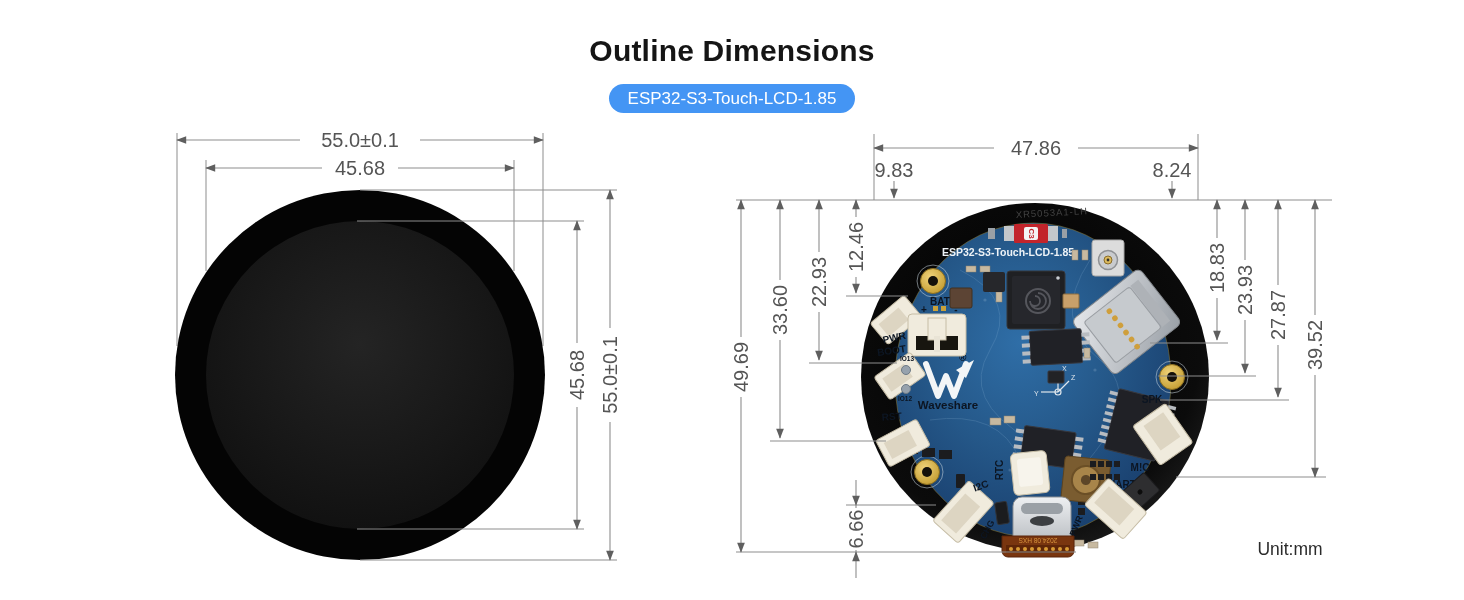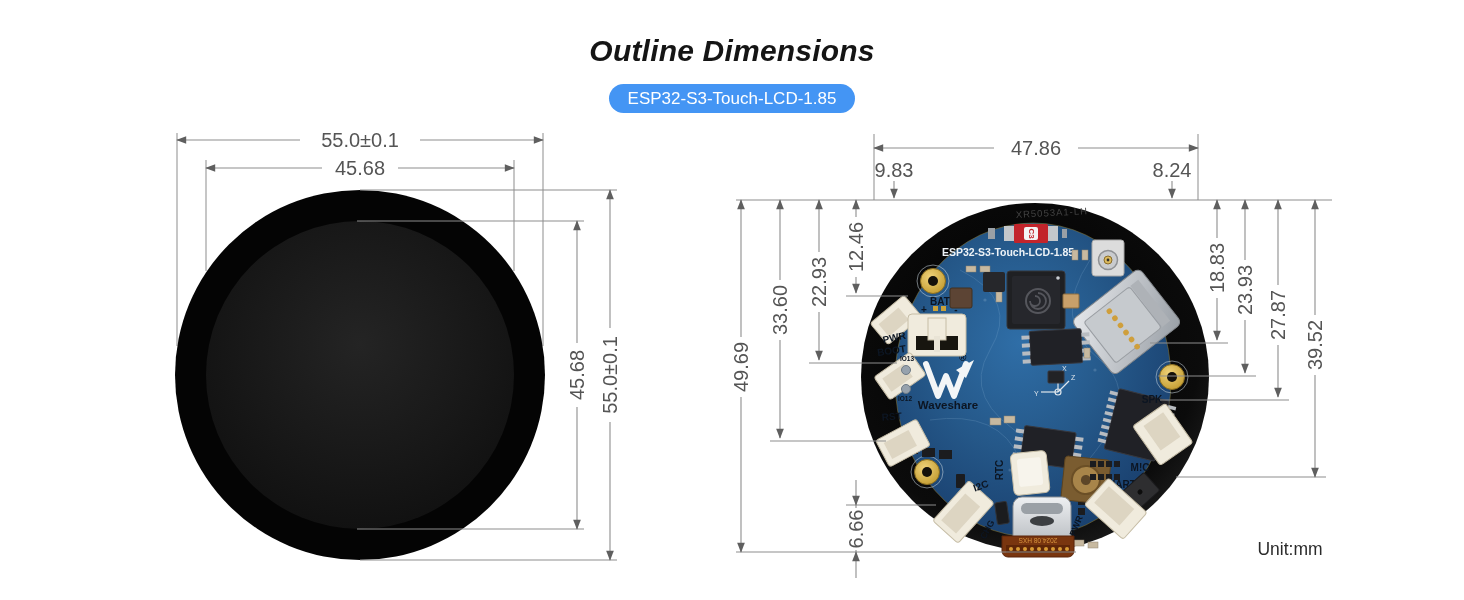--- a/index.html
+++ b/index.html
@@ -1,19 +1,19 @@
 <!DOCTYPE html>
 <html><head>
 <meta charset="utf-8">
 <style>
   html,body{margin:0;padding:0;background:#fff;}
   body{width:1464px;height:600px;position:relative;overflow:hidden;
        font-family:"Liberation Sans",sans-serif;}
   .page-title{position:absolute;top:34px;left:0;width:100%;text-align:center;
-       font-size:30px;font-weight:800;color:#151515;letter-spacing:.2px;margin:0;font-style:italic;}
+       font-size:30px;font-weight:800;color:#151515;letter-spacing:.2px;margin:0;}
   .badge-wrap{position:absolute;top:84px;left:0;width:100%;text-align:center;}
   .badge{display:inline-block;background:#4495f4;color:#fff;font-size:17px;
        line-height:21px;padding:4px 19px;border-radius:16px;font-weight:400;}
   svg{position:absolute;left:0;top:0;}
   .dl{stroke:#8d8d8d;stroke-width:1.1;fill:none;}
   .ext{stroke:#8d8d8d;stroke-width:1;fill:none;}
   .dt{font-size:20px;fill:#555;}
   .bg{fill:#ffffff;}
   .silk{font-weight:bold;fill:#0c1522;}
   .silkw{font-weight:bold;fill:#eef3f7;}

